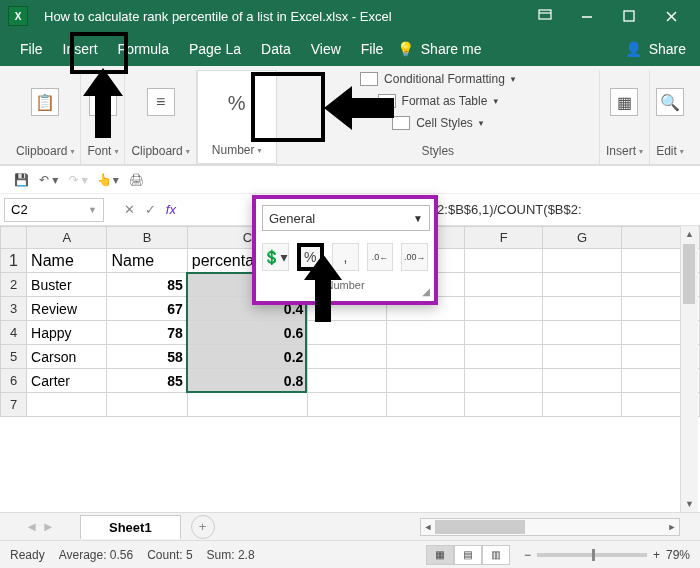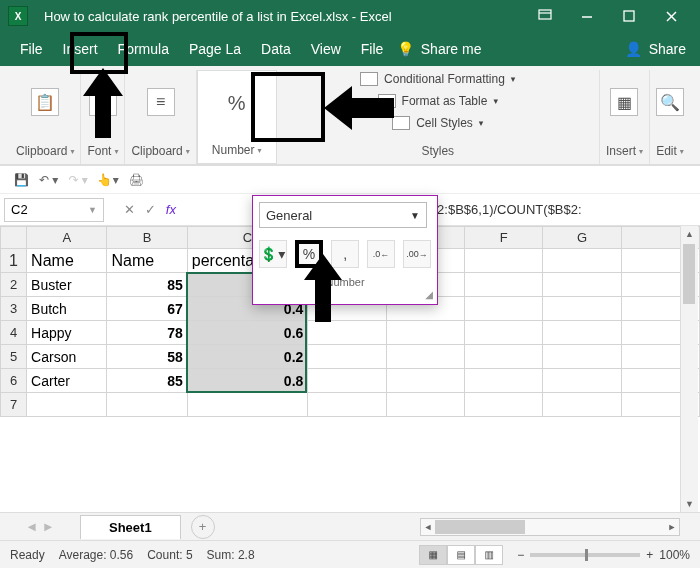--- a/index.html
+++ b/index.html
@@ -38,21 +38,21 @@
 
 .qat { height: 28px; background: #fff; display: flex; align-items: center; padding-left: 14px; gap: 10px; font-size: 12px; color: #666; border-bottom: 1px solid #eee; }
 
 .namebox-row { height: 32px; display: flex; align-items: center; border-bottom: 1px solid #e1e1e1; padding: 0 4px; font-size: 13px; }
 .namebox { width: 100px; height: 24px; border: 1px solid #ccc; display: flex; align-items: center; padding: 0 6px; background: #fff; }
 .namebox .dd { margin-left: auto; font-size: 9px; color: #999; }
 .fx-area { display: flex; align-items: center; gap: 10px; margin-left: 20px; color: #888; }
 .fx-area .fx { font-style: italic; color: #6d28d9; }
 .formula-text { font-size: 13px; color: #333; margin-left: 4px; white-space: nowrap; }
 
-.number-popup { position: absolute; top: 195px; left: 252px; width: 186px; height: 110px; background: #fff; border: 1px solid #a21caf; box-shadow: 0 4px 12px rgba(0,0,0,0.25); z-index: 40; padding: 6px; }
+.number-popup { position: absolute; top: 195px; left: 252px; width: 186px; height: 110px; background: #fff; border: 4px solid #a21caf; box-shadow: 0 4px 12px rgba(0,0,0,0.25); z-index: 40; padding: 6px; }
 .number-popup .fmt-select { width: 168px; height: 26px; border: 1px solid #bbb; display: flex; align-items: center; padding: 0 6px; font-size: 13px; color: #333; justify-content: space-between; }
 .number-popup .row2 { display: flex; align-items: center; gap: 8px; margin-top: 12px; }
 .number-popup .ibtn { width: 30px; height: 28px; border: 1px solid #ddd; background: #f8f8f8; display: flex; align-items: center; justify-content: center; font-size: 14px; color: #444; }
 .number-popup .pct-box { border: 4px solid #000; }
 .number-popup .lbl { font-size: 11px; color: #666; margin-top: 8px; text-align: center; }
 .number-popup .corner { position: absolute; right: 4px; bottom: 4px; font-size: 10px; color: #999; }
 .arrow-pct { position: absolute; width: 46px; height: 68px; top: 254px; left: 300px; z-index: 41; pointer-events: none; }
 
 .grid-wrap { position: absolute; top: 226px; left: 0; right: 0; bottom: 56px; overflow: hidden; }
 .grid { border-collapse: collapse; width: 100%; table-layout: fixed; }
@@ -307,21 +307,21 @@
       <td class="num">85</td>
       <td class="num selcell">0.8</td>
       <td></td>
           <td></td>
           <td></td>
           <td></td>
           <td></td>
     </tr>
     <tr>
       <td class="rowhdr">3</td>
-      <td>Butch</td>
+      <td>Review</td>
       <td class="num">67</td>
       <td class="num selcell">0.4</td>
       <td></td>
           <td></td>
           <td></td>
           <td></td>
           <td></td>
     </tr>
     <tr>
       <td class="rowhdr">4</td>
@@ -398,15 +398,15 @@
     <div class="vb active">▦</div>
     <div class="vb">▤</div>
     <div class="vb">▥</div>
   </div>
   <div class="zoom">
     <span>−</span>
     <div class="slider">
         <div class="t"></div>
       </div>
     <span>+</span>
-    <span>100%</span>
+    <span>79%</span>
   </div>
 </div>
 
 </body></html>

